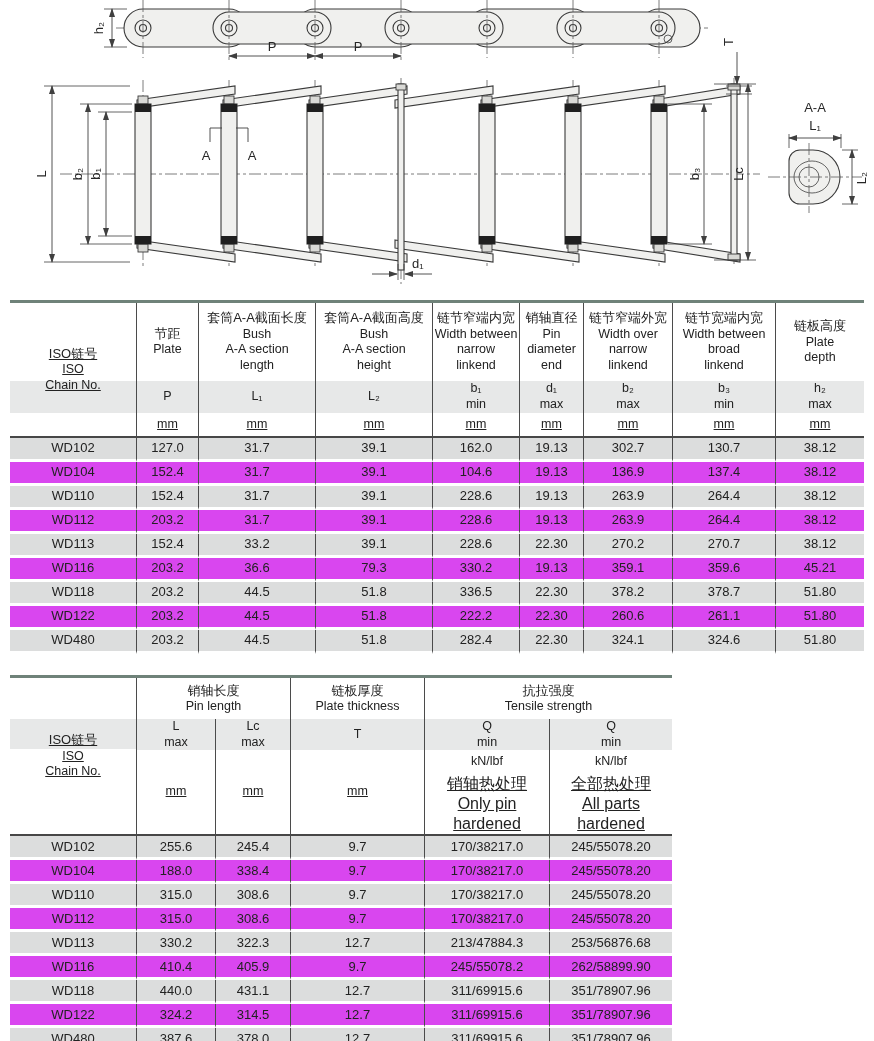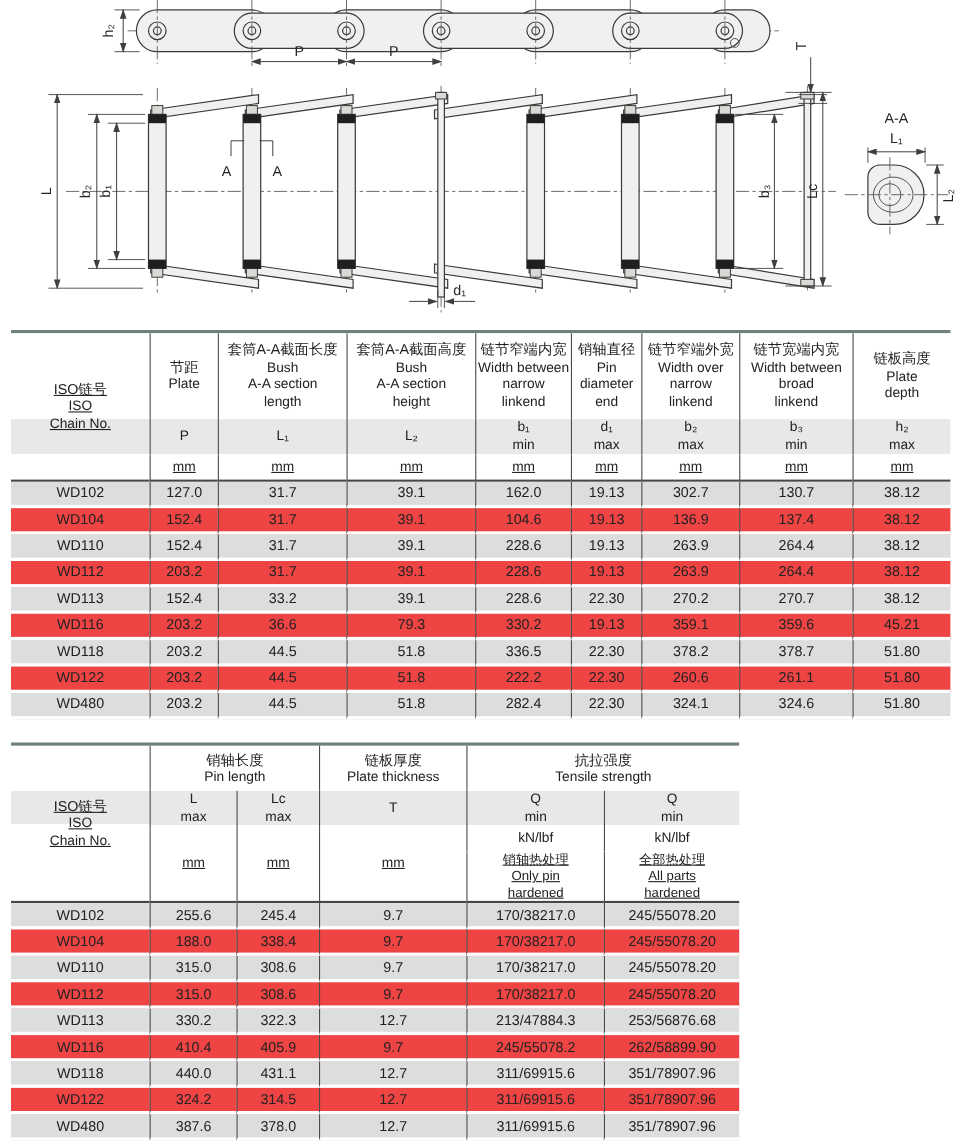--- a/index.html
+++ b/index.html
@@ -24,27 +24,27 @@
   .bl{border-left:1px solid #4b4b4b;}
   .hb{border-bottom:2px solid #474747;text-decoration:underline;}
   .cn{font-size:13px;}
   .en{font-size:12.5px;white-space:pre-line;}
   .h-name th{height:78px;}
   .h-sym th{height:32px;background:#e7e8e8;}
   .h-unit th{height:23px;}
   .t2 .h-grp th{height:41px;}
   .t2 .h-sym th{height:30px;}
   .t2 .h-kn th{height:24px;}
-  .t2 .h-note th{height:43px;font-size:12px;margin-left:48px;}
+  .t2 .h-note th{height:43px;font-size:16px;margin-left:48px;}
   .t1 .chainhead{background:linear-gradient(#fff 0,#fff 78px,#e7e8e8 78px,#e7e8e8 110px,#fff 110px);}
   .t2 .chainhead{background:linear-gradient(#fff 0,#fff 41px,#e7e8e8 41px,#e7e8e8 71px,#fff 71px);}
   tbody td{height:21px;border-bottom:3px solid #fff;font-size:13px;}
   tbody td+td{border-left:1px solid #4b4b4b;}
   tbody tr.odd td{background:#dcdddd;}
-  tbody tr.even td{background:#ef4444;}
+  tbody tr.even td{background:#d946ef;}
 </style>
 </head>
 <body>
 
 <div class="diagram">
 <svg width="874" height="295" viewBox="0 0 874 295">
   <defs>
     <marker id="ma" markerWidth="9" markerHeight="7" refX="8" refY="3" orient="auto" markerUnits="userSpaceOnUse">
           <path d="M0 0 L9 3 L0 6 Z" fill="#3f3f3f"></path>
         </marker>

